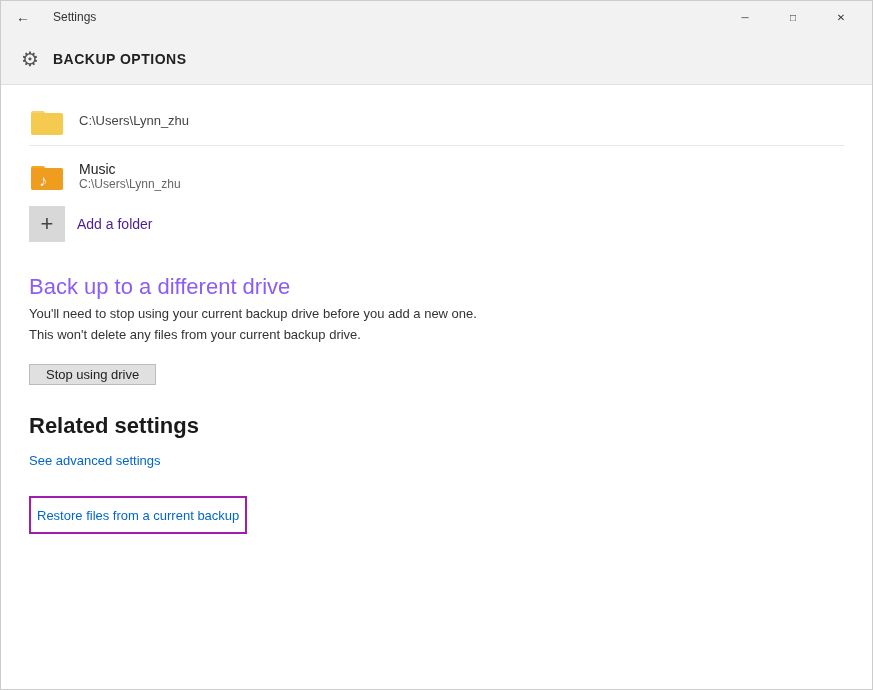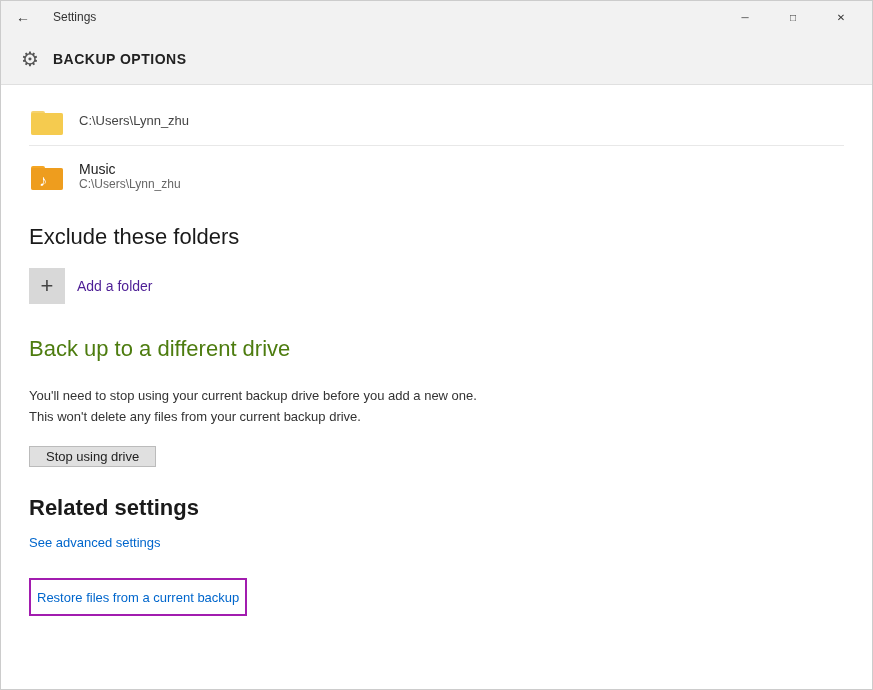--- a/index.html
+++ b/index.html
@@ -188,23 +188,23 @@
 
     .add-folder-label {
       font-size: 14px;
       color: #4c1d95;
     }
 
     
     .backup-section-heading {
       font-size: 22px;
       font-weight: 300;
-      color: #4d7c0f;
+      color: #8b5cf6;
       margin-top: 28px;
-      margin-bottom: 24px;
+      margin-bottom: 4px;
     }
 
     .backup-desc {
       font-size: 13px;
       color: #333;
       line-height: 1.6;
       max-width: 460px;
       margin-bottom: 18px;
     }
 
@@ -300,21 +300,20 @@
           <text x="10" y="28" font-size="16" fill="white" font-family="Arial">♪</text>
         </svg>
       </div>
       <div class="folder-text">
         <span class="folder-name">Music</span>
         <span class="folder-path">C:\Users\Lynn_zhu</span>
       </div>
     </div>
 
     
-    <h2 class="section-heading">Exclude these folders</h2>
 
     <div class="add-folder-btn">
       <div class="add-icon-box">+</div>
       <span class="add-folder-label">Add a folder</span>
     </div>
 
     
     <h2 class="backup-section-heading">Back up to a different drive</h2>
 
     <p class="backup-desc">You'll need to stop using your current backup drive before you add a new one. This won't delete any files from your current backup drive.</p>

